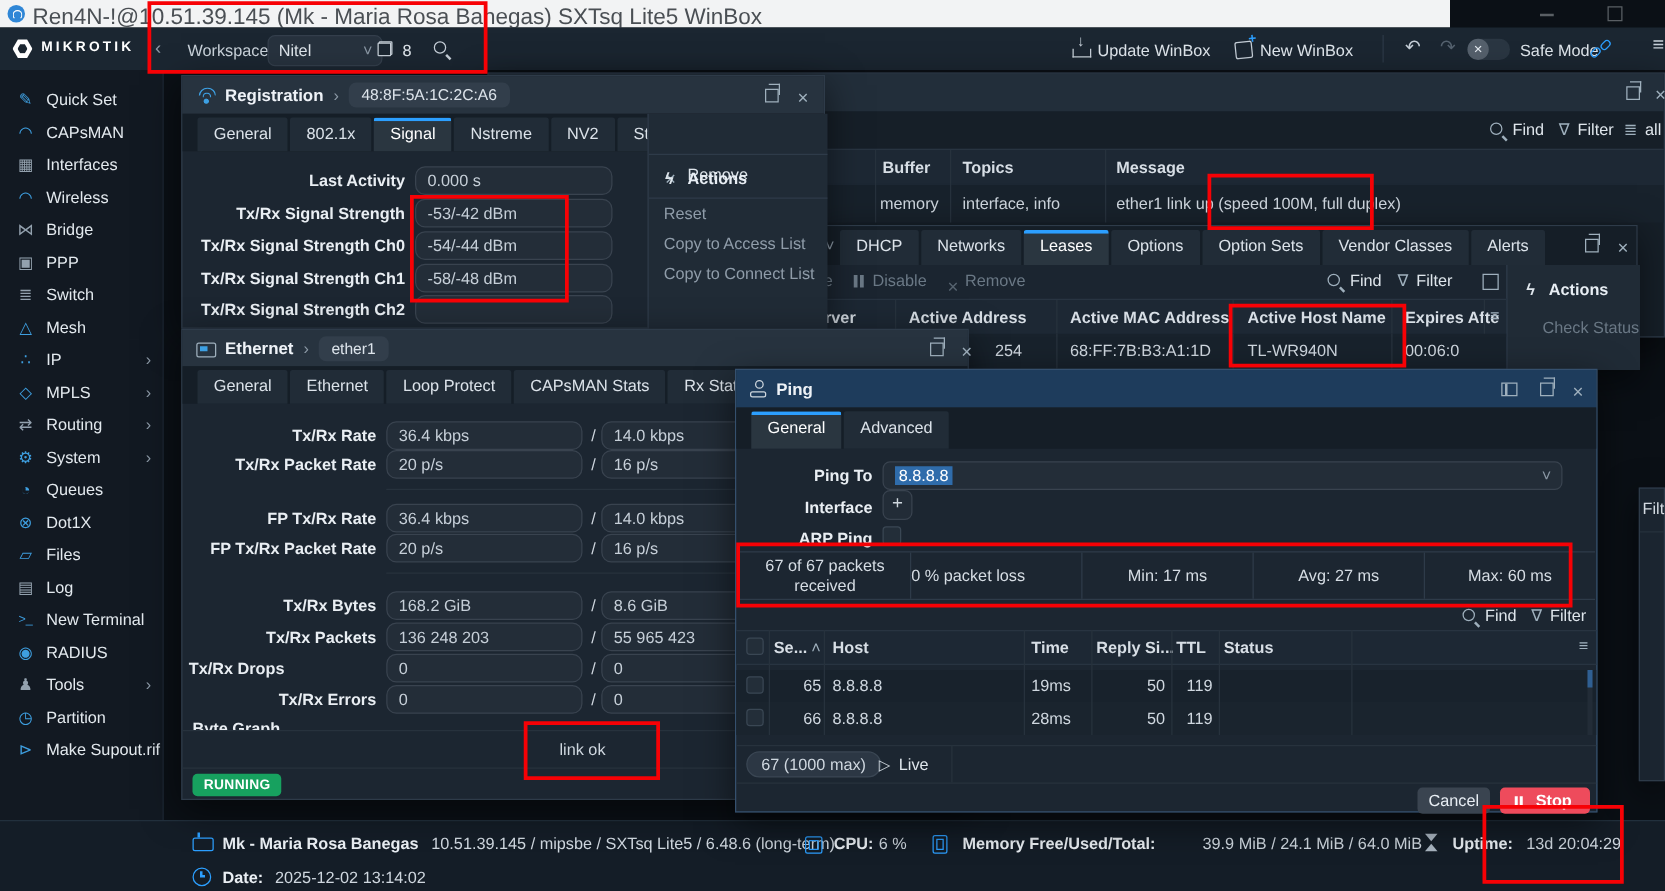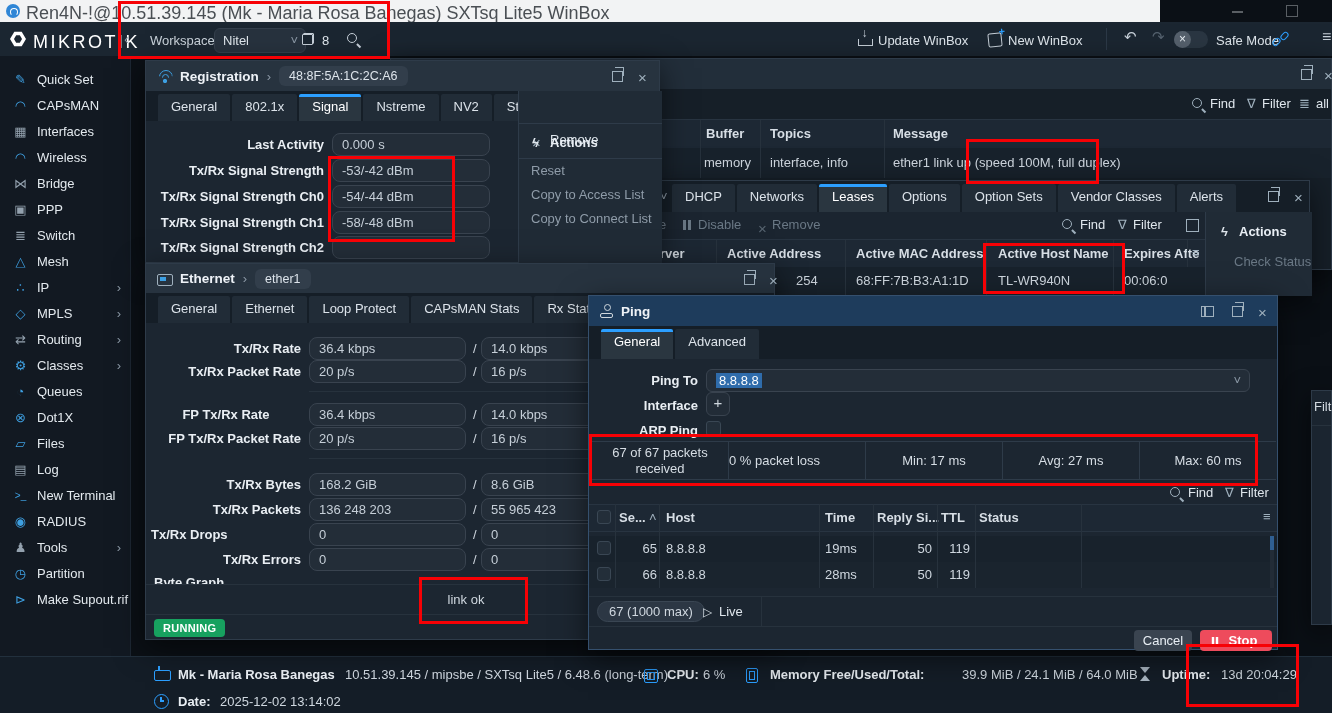--- a/index.html
+++ b/index.html
@@ -15,21 +15,21 @@
   .osbar{left:0;top:0;width:1160px;height:22px;background:#f2f3f4;color:#4a4f54;font-size:18px}
   .os-appicon{left:6px;top:4px;width:14px;height:14px;border-radius:50%;background:#2f86d6}
   .os-appicon::before{content:"";position:absolute;left:4px;top:4px;width:6px;height:6px;border:1.6px solid #fff;border-radius:50%;border-bottom-color:transparent}
   .os-min{left:1232px;top:11px;width:11px;height:2px;background:#5a5f64}
   .os-max{left:1286px;top:5px;width:10px;height:10px;border:1.4px solid #5a5f64}
 
   
   .topbar{left:0;top:22px;width:1332px;height:34px;background:#1b2631;color:#c9d2da}
   .hex{width:16px;height:16px;background:#fff;clip-path:polygon(27% 4%,73% 4%,100% 50%,73% 96%,27% 96%,0% 50%)}
   .hex::before{content:"";position:absolute;left:4px;top:4px;width:8px;height:8px;background:#1b2631;clip-path:polygon(27% 4%,73% 4%,100% 50%,73% 96%,27% 96%,0% 50%)}
-  .brand{font-weight:normal;letter-spacing:2.5px;color:#fff;font-size:18px}
+  .brand{font-weight:bold;letter-spacing:2.5px;color:#fff;font-size:11px}
   .chev-l::before{content:"‹";font-size:15px;color:#8b98a5}
   .selpill{background:#27323e;border:1px solid #343f4c;border-radius:6px;height:23px;line-height:23px;padding:0 8px;color:#dfe6ec}
   .caret-d::before{content:"˅";color:#8b98a5}
   .ic-stack{width:12px;height:12px}
   .ic-stack::before{content:"";position:absolute;right:0;top:0;width:9px;height:9px;border:1.5px solid #c6cfd8;border-radius:1px}
   .ic-stack::after{content:"";position:absolute;left:0;bottom:0;width:9px;height:9px;border:1.5px solid #c6cfd8;border-radius:1px;background:#1b2631}
   .ic-mag{width:14px;height:14px;color:#c6cfd8}
   .ic-mag::before{content:"";position:absolute;left:1px;top:1px;width:8px;height:8px;border:1.7px solid currentColor;border-radius:50%}
   .ic-mag::after{content:"";position:absolute;left:10.5px;top:10.5px;width:5px;height:1.8px;background:currentColor;transform:rotate(45deg);transform-origin:left center}
   .ic-dl{width:13px;height:6px;border:1.5px solid #c6cfd8;border-top:none}
@@ -196,21 +196,21 @@
         <span>MPLS</span>
         <span class="side-arrow">›</span>
       </div>
     <div class="side-item" style="top:270px">
         <span class="sic gray">⇄</span>
         <span>Routing</span>
         <span class="side-arrow">›</span>
       </div>
     <div class="side-item" style="top:296px">
         <span class="sic">⚙</span>
-        <span>Classes</span>
+        <span>System</span>
         <span class="side-arrow">›</span>
       </div>
     <div class="side-item" style="top:322px">
         <span class="sic">◔</span>
         <span>Queues</span>
       </div>
     <div class="side-item" style="top:348px">
         <span class="sic">⊗</span>
         <span>Dot1X</span>
       </div>
@@ -403,21 +403,21 @@
     <div class="abs val" style="left:327px;top:77px">/</div>
     <div class="abs pill" style="left:335px;top:73px;width:157px">14.0 kbps</div>
 
     <div class="abs lbl" style="left:5px;top:100px;width:150px;text-align:right">Tx/Rx Packet Rate</div>
     <div class="abs pill" style="left:163px;top:96px;width:157px">20 p/s</div>
     <div class="abs val" style="left:327px;top:100px">/</div>
     <div class="abs pill" style="left:335px;top:96px;width:157px">16 p/s</div>
 
     <div class="hline" style="top:127px;left:163px;right:10px"></div>
 
-    <div class="abs lbl" style="left:5px;top:143px;width:150px;text-align:center">FP Tx/Rx Rate</div>
+    <div class="abs lbl" style="left:5px;top:143px;width:150px;text-align:right">FP Tx/Rx Rate</div>
     <div class="abs pill" style="left:163px;top:139px;width:157px">36.4 kbps</div>
     <div class="abs val" style="left:327px;top:143px">/</div>
     <div class="abs pill" style="left:335px;top:139px;width:157px">14.0 kbps</div>
 
     <div class="abs lbl" style="left:5px;top:167px;width:150px;text-align:right">FP Tx/Rx Packet Rate</div>
     <div class="abs pill" style="left:163px;top:163px;width:157px">20 p/s</div>
     <div class="abs val" style="left:327px;top:167px">/</div>
     <div class="abs pill" style="left:335px;top:163px;width:157px">16 p/s</div>
 
     <div class="hline" style="top:194px;left:163px;right:10px"></div>

